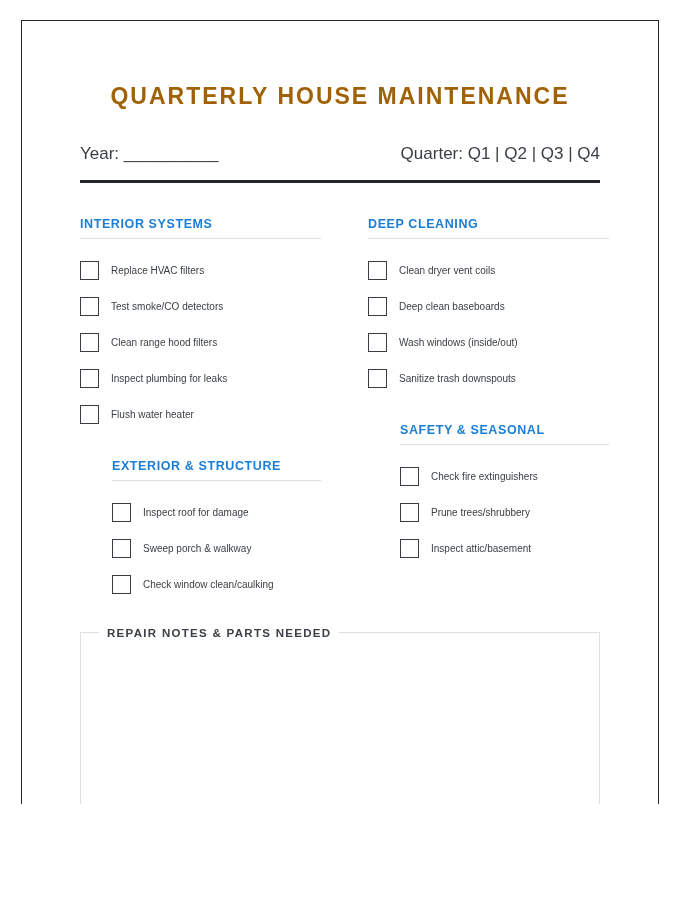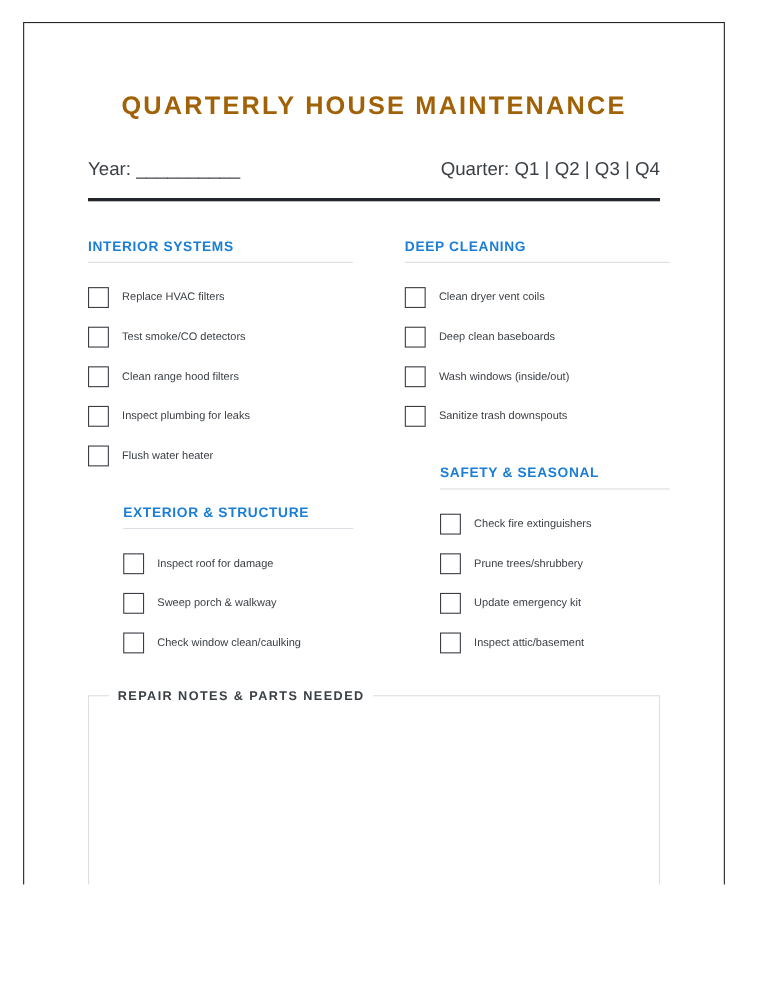--- a/index.html
+++ b/index.html
@@ -218,24 +218,20 @@
             <div class="check-row">
               <span class="checkbox"></span>
               <span class="check-label">Check fire extinguishers</span>
             </div>
             <div class="check-row">
               <span class="checkbox"></span>
               <span class="check-label">Prune trees/shrubbery</span>
             </div>
             <div class="check-row">
               <span class="checkbox"></span>
-              <span class="check-label">Update emergency kit</span>
-            </div>
-            <div class="check-row">
-              <span class="checkbox"></span>
               <span class="check-label">Inspect attic/basement</span>
             </div>
           </div>
 
         </div>
 
       </div>
 
       <fieldset class="notes-fieldset">
         <legend class="notes-legend">REPAIR NOTES &amp; PARTS NEEDED</legend>

